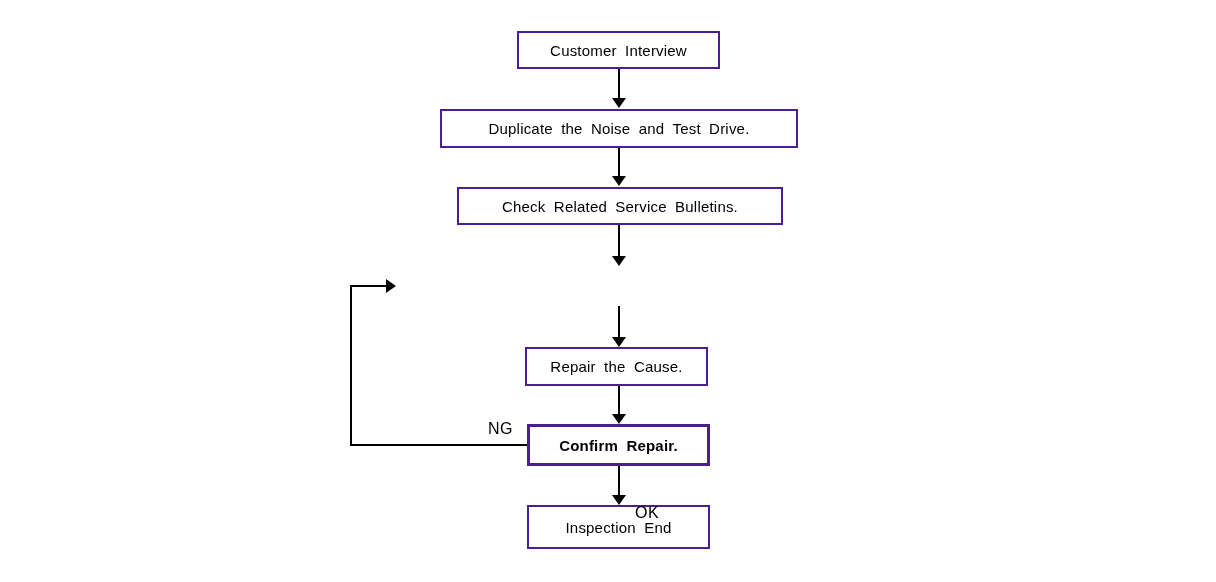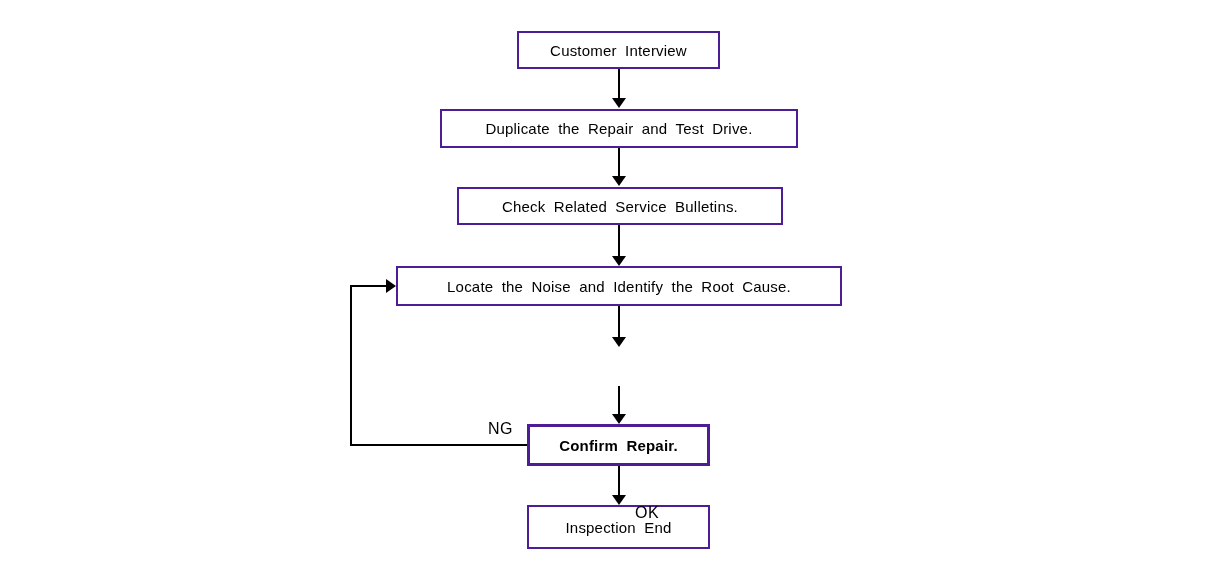--- a/index.html
+++ b/index.html
@@ -49,26 +49,26 @@
     white-space: nowrap;
   }
 </style>
 </head>
 <body>
 
 <div class="stage">
 
   <div class="node" style="left:517px; top:31px;  width:203px; height:38px;">Customer Interview</div>
 
-  <div class="node" style="left:440px; top:109px; width:358px; height:39px;">Duplicate the Repair and Test Drive.</div>
+  <div class="node" style="left:440px; top:109px; width:358px; height:39px;">Duplicate the Noise and Test Drive.</div>
 
   <div class="node" style="left:457px; top:187px; width:326px; height:38px;">Check Related Service Bulletins.</div>
 
-  <div class="node" style="left:396px; top:266px; width:446px; height:40px;">Locate the Noise and Identify the Root Cause.</div>
 
+  <div class="node" style="left:525px; top:347px; width:183px; height:39px;">Repair the Cause.</div>
 
   <div class="node thick" style="left:527px; top:424px; width:183px; height:42px;font-weight:bold;">Confirm Repair.</div>
 
   <div class="node" style="left:527px; top:505px; width:183px; height:44px;">Inspection End</div>
 
   <div class="vline" style="left:618px; top:69px;  height:29px;"></div>
   <div class="arrow-down" style="left:612px; top:98px;"></div>
 
   <div class="vline" style="left:618px; top:148px; height:28px;"></div>
   <div class="arrow-down" style="left:612px; top:176px;"></div>

